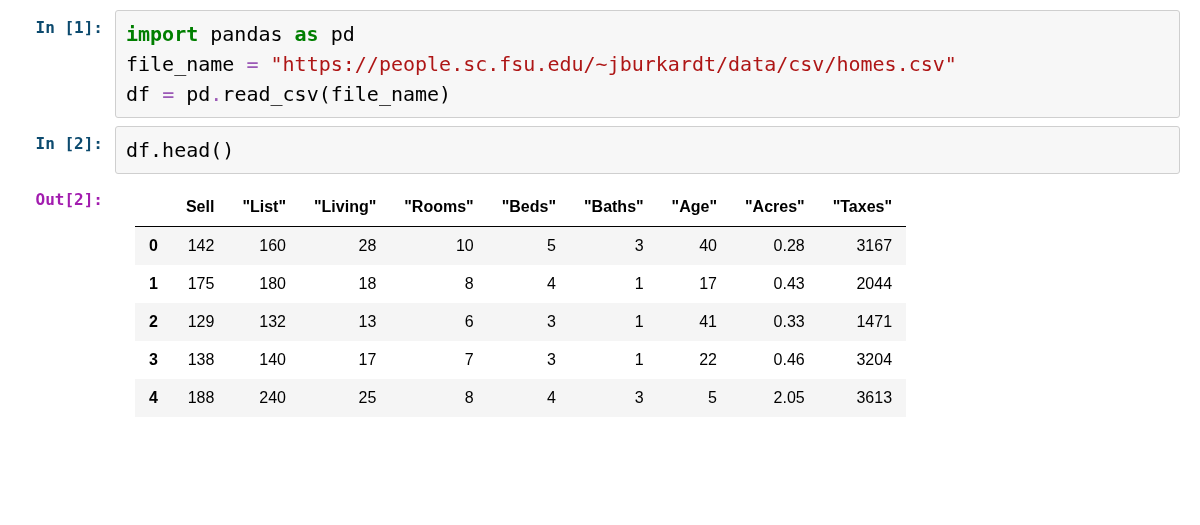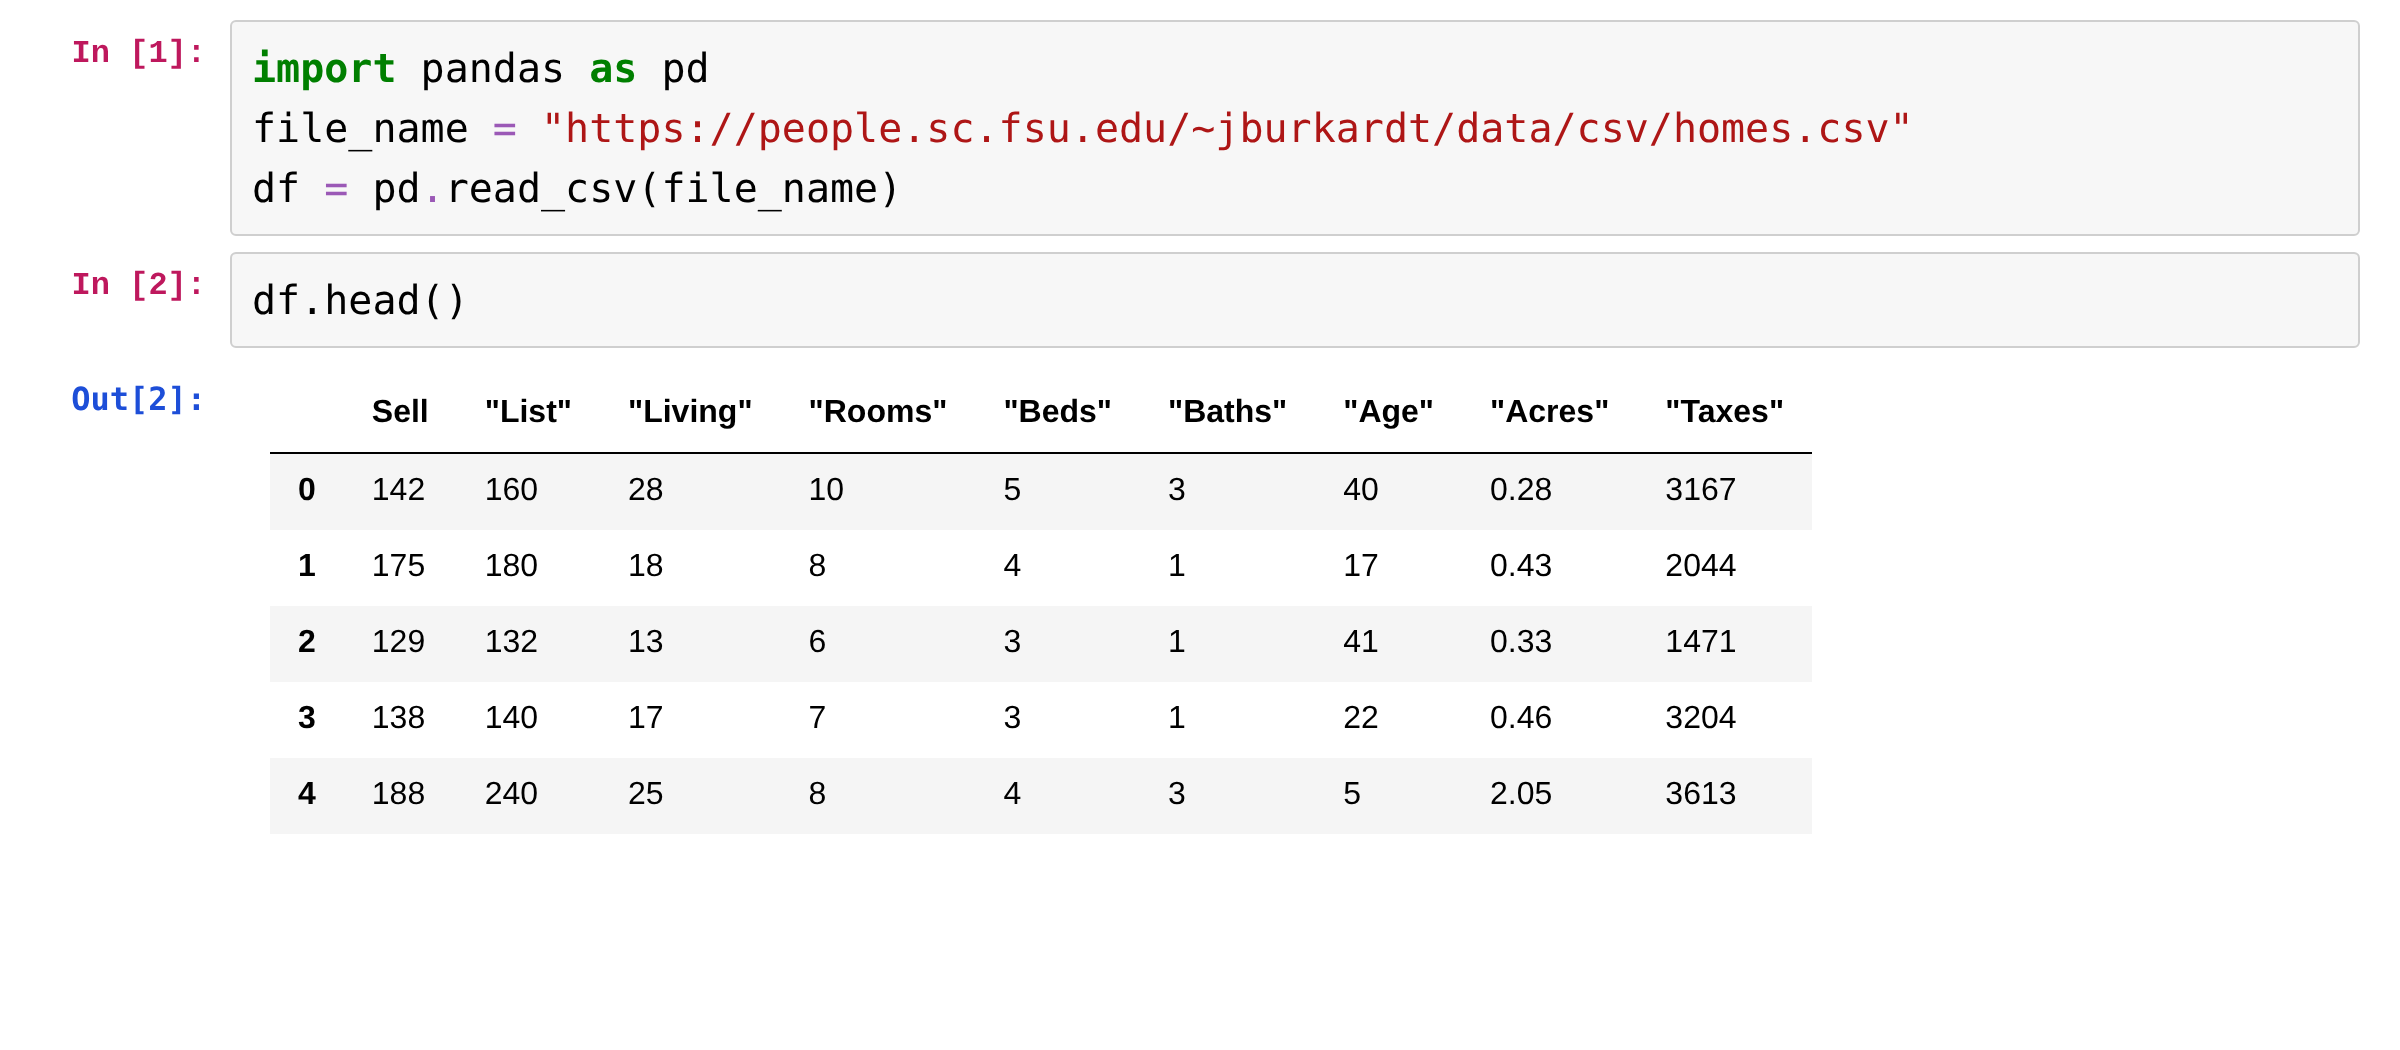--- a/index.html
+++ b/index.html
@@ -17,22 +17,22 @@
     }
     .prompt {
       width: 95px;
       min-width: 95px;
       text-align: right;
       padding: 8px 12px 0 0;
       font-family: "SF Mono", Menlo, Monaco, Consolas, monospace;
       font-size: 16px;
       font-weight: bold;
     }
-    .prompt.in { color: #be185d; font-family: Liberation Mono, monospace; }
-    .prompt.out { color: #1d4ed8; }
+    .prompt.in { color: #0c4a6e; }
+    .prompt.out { color: #a21caf; }
     .input-area {
       flex: 1;
       background: #f7f7f7;
       border: 1px solid #cfcfcf;
       border-radius: 3px;
       padding: 8px 10px;
       font-family: "SF Mono", Menlo, Monaco, Consolas, monospace;
       font-size: 20px;
       line-height: 1.5;
       white-space: pre;
@@ -45,21 +45,21 @@
       padding-top: 6px;
       overflow-x: auto;
     }
     table.df {
       border-collapse: collapse;
       font-size: 16px;
       margin-left: 20px;
     }
     table.df th, table.df td {
       padding: 10px 14px;
-      text-align: left;
+      text-align: right;
       border: none;
     }
     table.df thead th {
       font-weight: bold;
       border-bottom: 1.5px solid #000;
     }
     table.df tbody th {
       font-weight: bold;
       text-align: right;
     }

